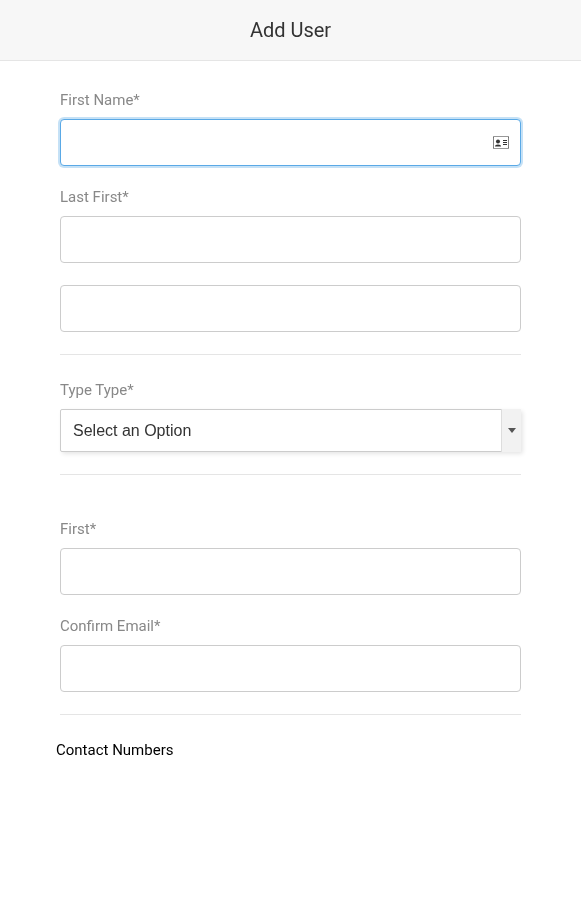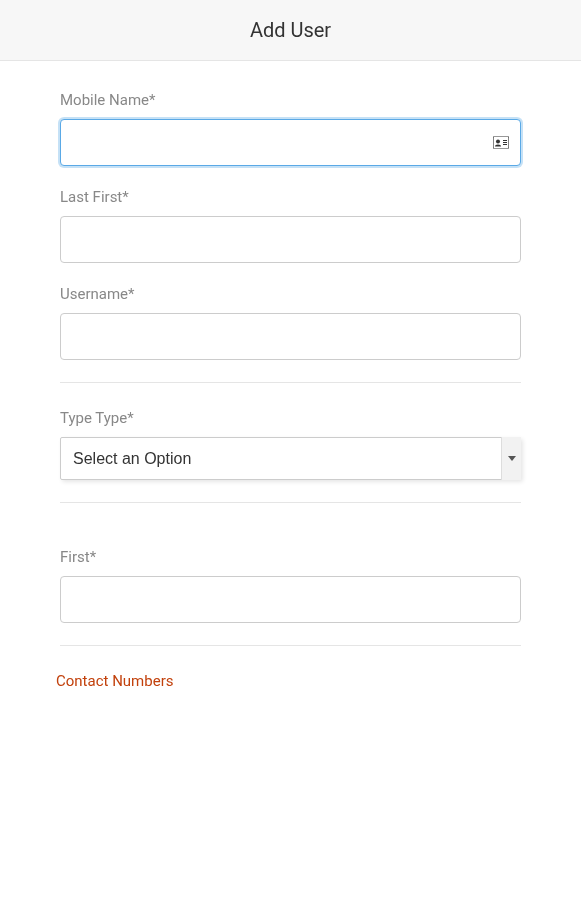--- a/index.html
+++ b/index.html
@@ -93,41 +93,41 @@
       border-left: 4px solid transparent;
       border-right: 4px solid transparent;
       border-top: 5px solid #555;
     }
     .divider {
       border: none;
       border-top: 1px solid #e5e5e5;
       margin: 22px 0 26px 0;
     }
     .section-title {
-      color: #c2410c;
+      color: #000000;
       font-size: 15px;
       margin-bottom: 19px;
       margin-left: -4px;
     }
     .focused {
       border-color: #5aa9e6;
       box-shadow: 0 0 0 2px rgba(90, 169, 230, 0.35);
     }
   </style>
 </head>
 <body>
 
 <div class="header">
   <h1>Add User</h1>
 </div>
 
 <div class="form-container">
 
   <div class="form-group">
-    <label class="form-label">Mobile Name*</label>
+    <label class="form-label">First Name*</label>
     <div class="input-wrapper">
       <input type="text" class="form-input focused" autofocus="" value="" style="">
       <span class="input-icon">
         <svg width="16" height="12" viewBox="0 0 16 12" fill="currentColor">
           <rect x="0" y="0" width="16" height="12" rx="1" fill="none" stroke="currentColor" stroke-width="1.2"></rect>
           <circle cx="5" cy="5" r="2" fill="currentColor"></circle>
           <path d="M2 10 Q2 8 5 8 Q8 8 8 10" fill="currentColor"></path>
           <line x1="10" y1="4" x2="14" y2="4" stroke="currentColor" stroke-width="1"></line>
           <line x1="10" y1="6" x2="14" y2="6" stroke="currentColor" stroke-width="1"></line>
           <line x1="10" y1="8" x2="14" y2="8" stroke="currentColor" stroke-width="1"></line>
@@ -135,21 +135,20 @@
       </span>
     </div>
   </div>
 
   <div class="form-group">
     <label class="form-label">Last First*</label>
     <input type="text" class="form-input" value="" style="">
   </div>
 
   <div class="form-group">
-    <label class="form-label">Username*</label>
     <input type="text" class="form-input" value="" style="">
   </div>
 
   <hr class="divider">
 
   <div class="form-group">
     <label class="form-label">Type Type*</label>
     <div class="select-wrapper">
       <select class="form-select">
         <option>Select an Option</option>
@@ -159,19 +158,23 @@
   </div>
 
   <hr class="divider">
   <br>
 
   <div class="form-group">
     <label class="form-label">First*</label>
     <input type="email" class="form-input" value="" style="">
   </div>
 
+  <div class="form-group">
+    <label class="form-label">Confirm Email*</label>
+    <input type="email" class="form-input" value="" style="">
+  </div>
 
   <hr class="divider">
 
   <div class="section-title">Contact Numbers</div>
 
 
 </div>
 
 </body></html>

